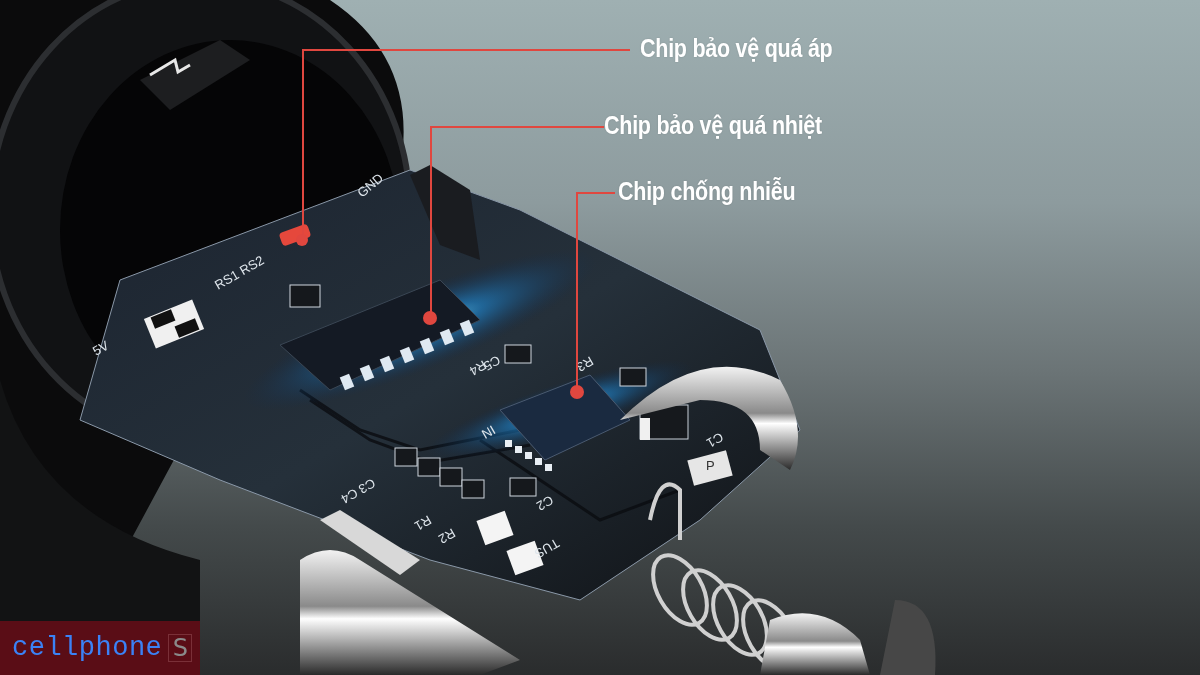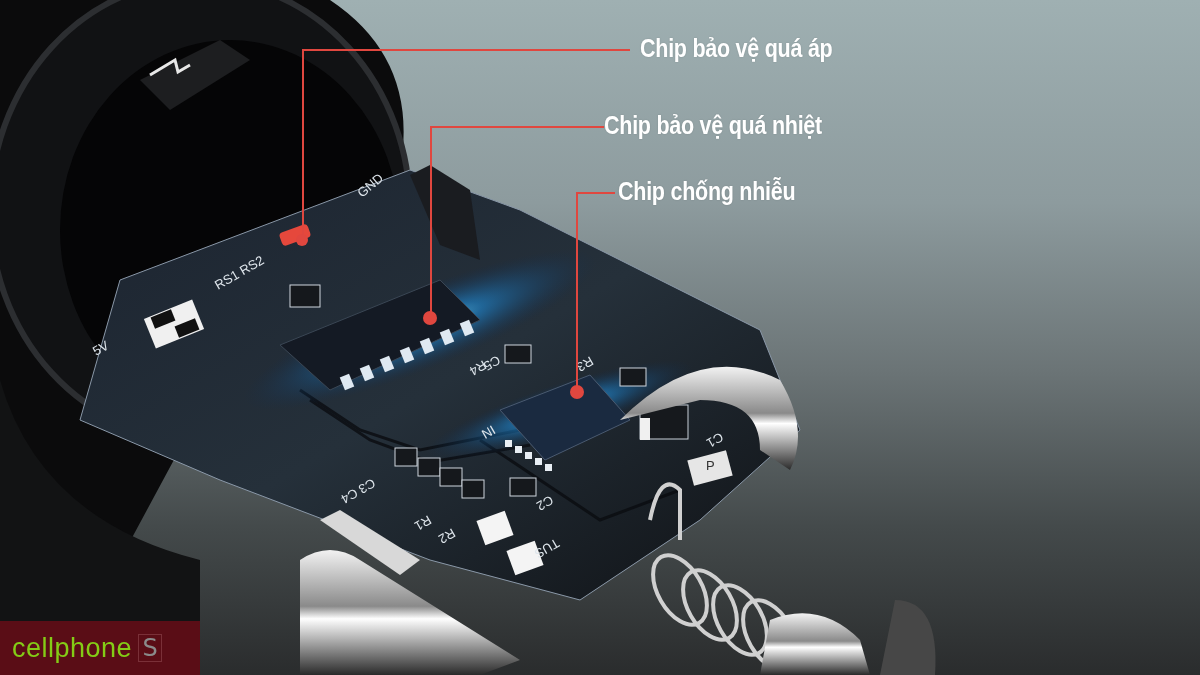--- a/index.html
+++ b/index.html
@@ -5,21 +5,21 @@
   html,body{margin:0;padding:0;}
   body{width:1200px;height:675px;overflow:hidden;position:relative;
     background:linear-gradient(180deg,#9fb0b2 0%,#8d9b9e 30%,#6b7476 55%,#444a4b 78%,#2a2c2d 100%);
     font-family:"Liberation Sans",sans-serif;}
   .scene{position:absolute;left:0;top:0;width:1200px;height:675px;}
   .callout-label{position:absolute;color:#ffffff;font-family:"Liberation Sans",sans-serif;
     font-weight:bold;font-size:25px;letter-spacing:-0.3px;white-space:nowrap;
     transform:scaleX(0.86);transform-origin:left center;text-shadow:0 0 2px rgba(0,0,0,0.15);}
   .logo{position:absolute;left:0;top:621px;width:200px;height:54px;background:#5a0d16;
     display:flex;align-items:center;padding-left:12px;box-sizing:border-box;}
-  .logo-text{color:#84cc16;font-family:Liberation Sans, sans-serif;font-size:27px;letter-spacing:0.5px;}
+  .logo-text{color:#3b82f6;font-family:Liberation Mono, monospace;font-size:27px;letter-spacing:0.5px;}
   .logo-s{display:inline-block;margin-left:6px;width:22px;height:26px;border:1px solid #7a3038;
     color:#8a8a8a;font-family:"DejaVu Sans",sans-serif;font-size:24px;line-height:26px;text-align:center;}
 </style>
 </head>
 <body>
 
 <svg class="scene" viewBox="0 0 1200 675" xmlns="http://www.w3.org/2000/svg">
   <defs>
     <radialGradient id="glow" cx="0.5" cy="0.5" r="0.5">
       <stop offset="0" stop-color="#7fe6ff" stop-opacity="0.95"></stop>

